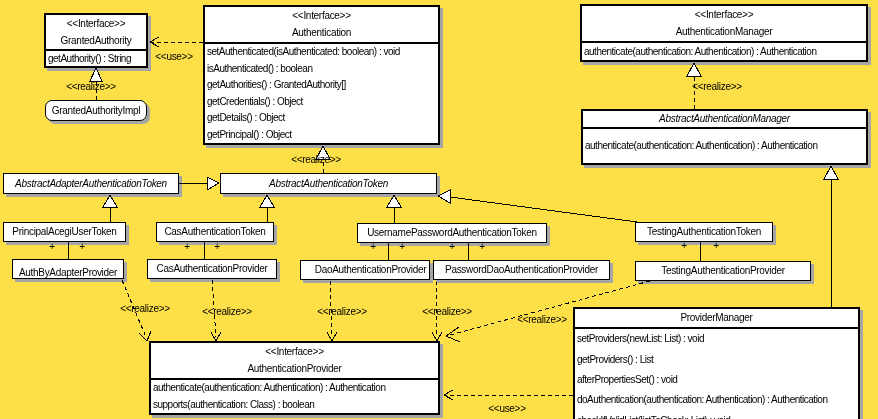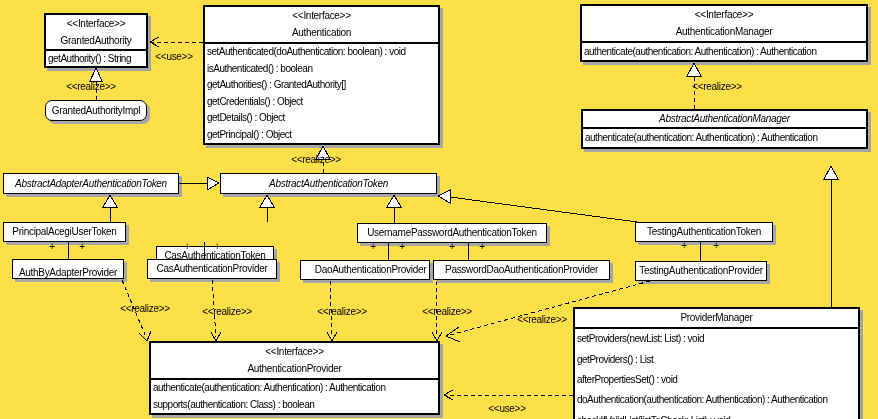--- a/index.html
+++ b/index.html
@@ -43,61 +43,61 @@
   <div class="b single" style="left:45px;top:100px;width:102px;height:21px;border-radius:7px;">
     <div class="t">GrantedAuthorityImpl</div>
   </div>
 
   <div class="b b2" style="left:203px;top:5px;width:237px;height:140px;">
     <div class="hdr" style="height:35px;">
       <div class="t">&lt;&lt;Interface&gt;&gt;</div>
       <div class="t">Authentication</div>
     </div>
     <div class="ms">
-      <div class="m">setAuthenticated(doAuthentication: boolean) : void</div>
+      <div class="m">setAuthenticated(isAuthenticated: boolean) : void</div>
       <div class="m">isAuthenticated() : boolean</div>
       <div class="m">getAuthorities() : GrantedAuthority[]</div>
       <div class="m">getCredentials() : Object</div>
       <div class="m">getDetails() : Object</div>
       <div class="m">getPrincipal() : Object</div>
     </div>
   </div>
 
   <div class="b b2" style="left:580px;top:4px;width:288px;height:58px;">
     <div class="hdr" style="height:35px;">
       <div class="t">&lt;&lt;Interface&gt;&gt;</div>
       <div class="t">AuthenticationManager</div>
     </div>
     <div class="ms">
       <div class="m">authenticate(authentication: Authentication) : Authentication</div>
     </div>
   </div>
 
-  <div class="b b2" style="left:581px;top:109px;width:287px;height:40px;">
+  <div class="b b2" style="left:581px;top:109px;width:287px;height:56px;">
     <div class="hdr" style="height:16px;">
       <div class="t it">AbstractAuthenticationManager</div>
     </div>
     <div class="ms">
       <div class="m">authenticate(authentication: Authentication) : Authentication</div>
     </div>
   </div>
 
   <div class="b single" style="left:3px;top:173px;width:176px;height:21px;">
     <div class="t it">AbstractAdapterAuthenticationToken</div>
   </div>
 
   <div class="b single" style="left:220px;top:173px;width:217px;height:21px;">
     <div class="t it">AbstractAuthenticationToken</div>
   </div>
 
   <div class="b single" style="left:3px;top:222px;width:123px;height:20px;">
     <div class="t">PrincipalAcegiUserToken</div>
   </div>
 
-  <div class="b single" style="left:156px;top:222px;width:118px;height:20px;margin-top:24px;">
+  <div class="b single" style="left:156px;top:222px;width:118px;height:20px;">
     <div class="t">CasAuthenticationToken</div>
   </div>
 
   <div class="b single" style="left:357px;top:223px;width:190px;height:20px;">
     <div class="t">UsernamePasswordAuthenticationToken</div>
   </div>
 
   <div class="b single" style="left:635px;top:222px;width:138px;height:20px;">
     <div class="t">TestingAuthenticationToken</div>
   </div>
@@ -111,21 +111,21 @@
   </div>
 
   <div class="b single" style="left:300px;top:260px;width:130px;height:20px;padding-left:11px;">
     <div class="t">DaoAuthenticationProvider</div>
   </div>
 
   <div class="b single" style="left:433px;top:260px;width:177px;height:20px;">
     <div class="t">PasswordDaoAuthenticationProvider</div>
   </div>
 
-  <div class="b single" style="left:635px;top:261px;width:132px;height:20px;">
+  <div class="b single" style="left:635px;top:261px;width:176px;height:20px;">
     <div class="t">TestingAuthenticationProvider</div>
   </div>
 
   <div class="b b2" style="left:149px;top:341px;width:291px;height:74px;">
     <div class="hdr" style="height:35px;">
       <div class="t">&lt;&lt;Interface&gt;&gt;</div>
       <div class="t">AuthenticationProvider</div>
     </div>
     <div class="ms">
       <div class="m">authenticate(authentication: Authentication) : Authentication</div>

